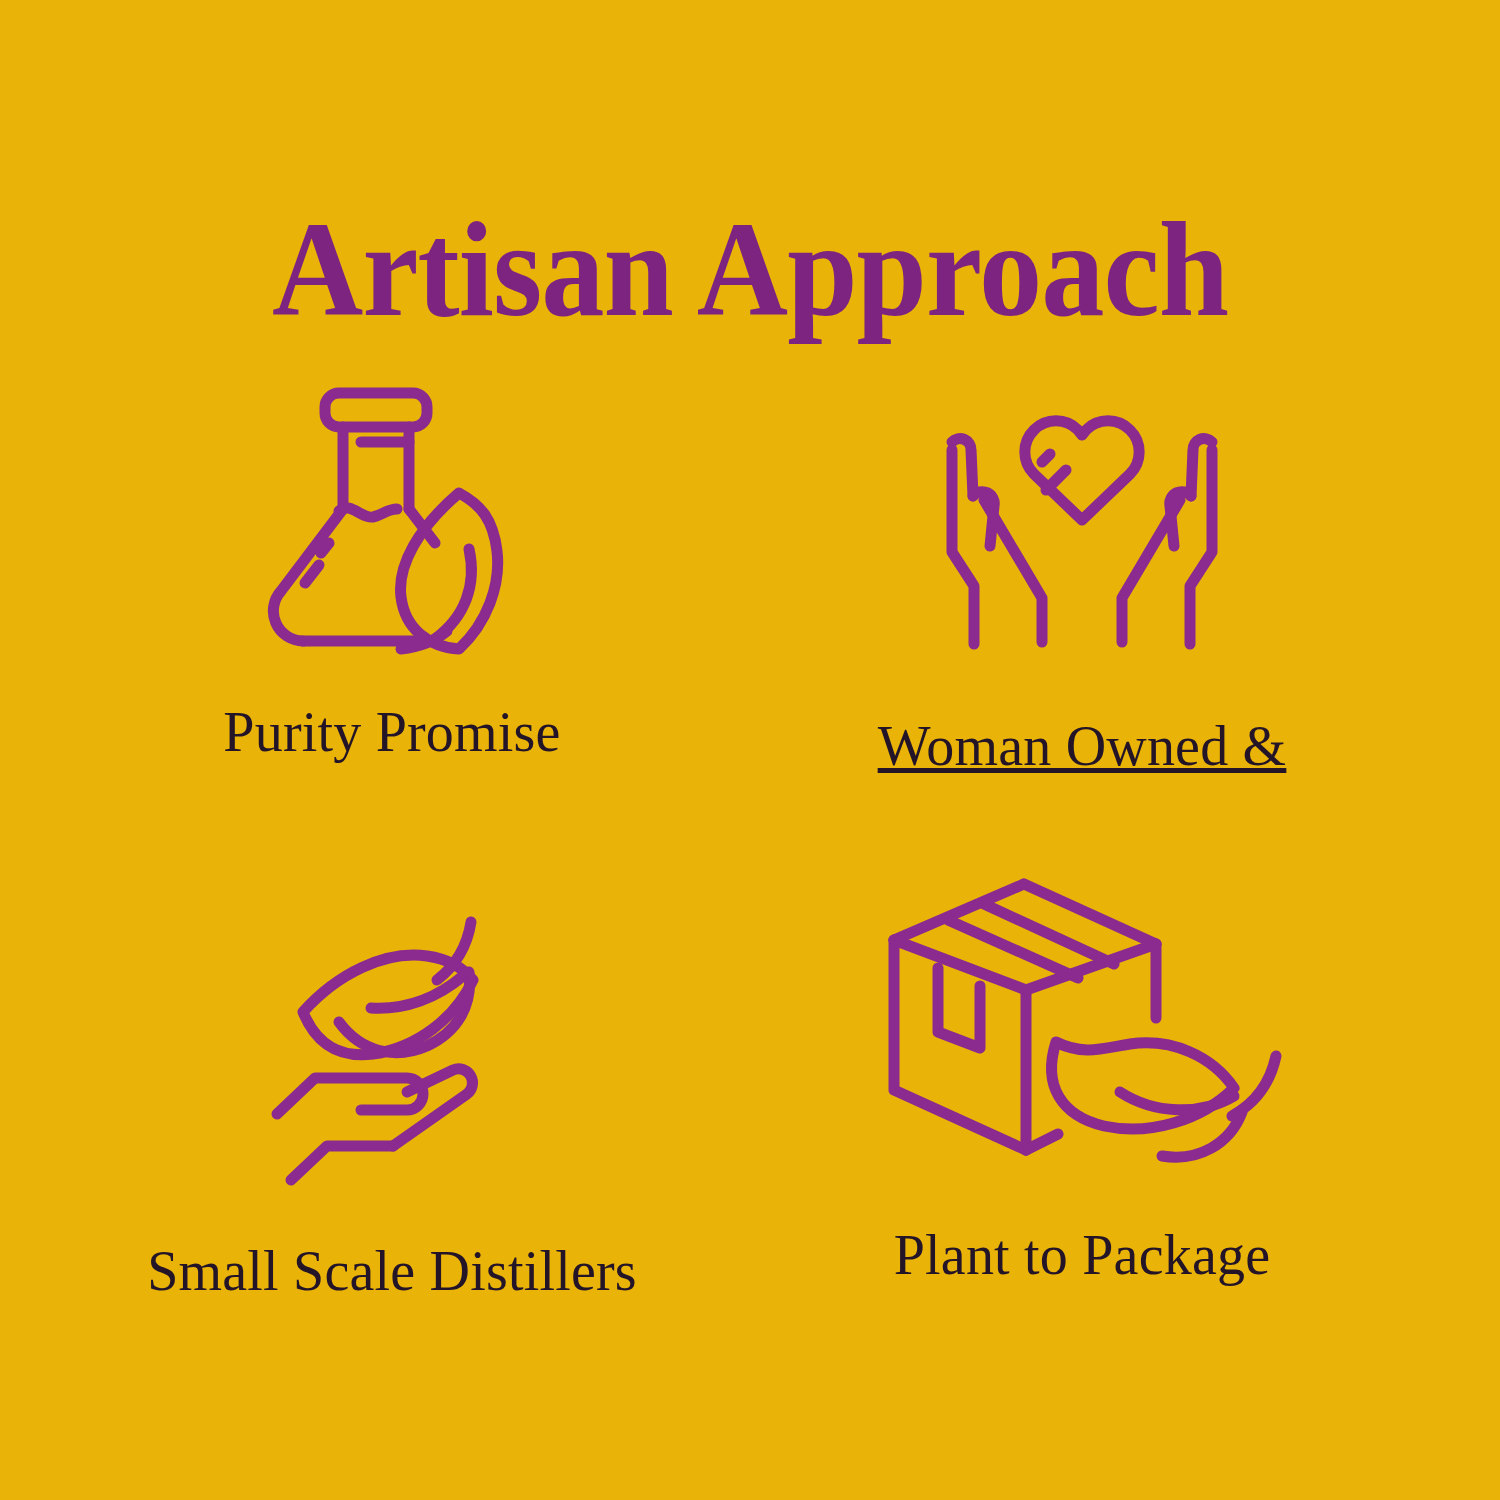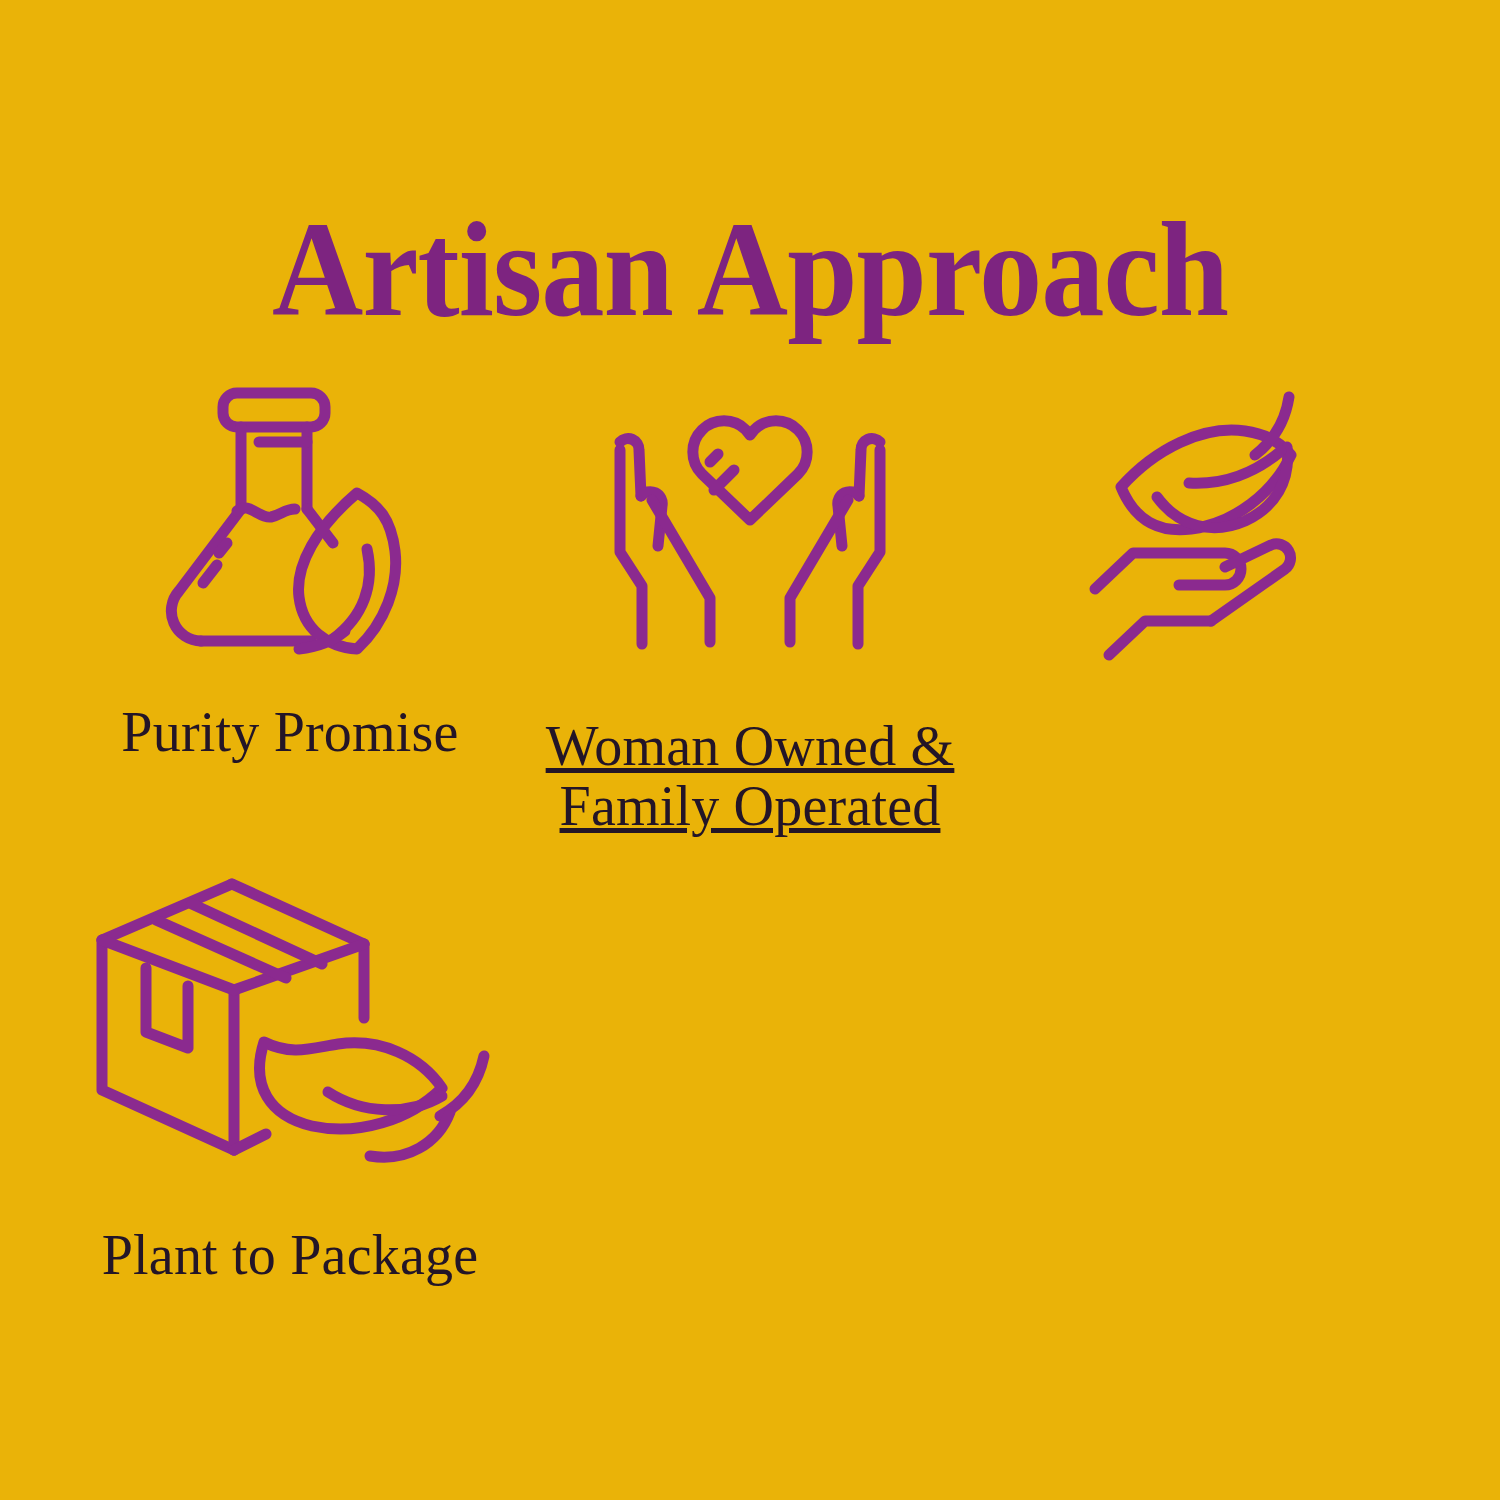--- a/index.html
+++ b/index.html
@@ -41,25 +41,25 @@
     color: #7d2480;
     transform: scaleX(0.93);
     transform-origin: center center;
     white-space: nowrap;
   }
 
   
   .grid {
     position: absolute;
     top: 352px;
-    left: 60px;
+    left: 47px;
     width: 1380px;
     height: 1050px;
     display: grid;
-    grid-template-columns: 1fr 1fr 1fr;
+    grid-template-columns: 1fr 1fr;
     grid-template-rows: 1fr 1fr;
     column-gap: 0px;
     row-gap: 0px;
   }
 
   .cell {
     position: relative;
     display: flex;
     flex-direction: column;
     align-items: center;
@@ -173,21 +173,20 @@
           <path d="M62 108 l58 98 v44"></path>
 
           <path d="M290 50 a11 11 0 0 0 -19 8 l-2 46"></path>
           <path d="M290 58 v102 l-22 34 v58"></path>
           <path d="M269 104 a12 12 0 0 0 -21 10 l4 40"></path>
           <path d="M258 108 l-58 98 v44"></path>
         </svg>
       </div>
       <div class="caption">
         <span class="cap-line">Woman Owned &amp;</span>
-        <span class="cap-line">Family Operated</span>
       </div>
     </div>
 
     <div class="cell cell-3">
       <div class="icon-box row2">
         <svg width="250" height="260" viewBox="0 0 250 260" fill="none" stroke="#8b2a8f" stroke-width="11" stroke-linecap="round" stroke-linejoin="round">
 
           <path d="M36 104 c34 -38 82 -62 124 -56 c22 3 36 12 46 24 c-18 38 -56 68 -100 74 c-32 4 -56 -8 -70 -42 z"></path>
 
           <path d="M204 14 c-4 26 -16 44 -34 58"></path>
@@ -196,20 +195,23 @@
 
           <path d="M104 100 c34 2 66 -10 92 -32"></path>
 
           <path d="M10 206 l38 -36 h92 a16 16 0 0 1 0 32 h-46"></path>
 
           <path d="M140 184 l46 -22 a14 14 0 0 1 14 24 l-74 52"></path>
 
           <path d="M126 238 h-66 l-36 34"></path>
         </svg>
       </div>
+      <div class="caption row2">
+        <span class="cap-line">Small Scale Distillers</span>
+      </div>
     </div>
 
     <div class="cell cell-4">
       <div class="icon-box row2">
         <svg width="420" height="300" viewBox="0 0 420 300" fill="none" stroke="#8b2a8f" stroke-width="11" stroke-linecap="round" stroke-linejoin="round">
 
           <path d="M22 68 v150 l132 60"></path>
 
           <path d="M154 118 v160"></path>
 

